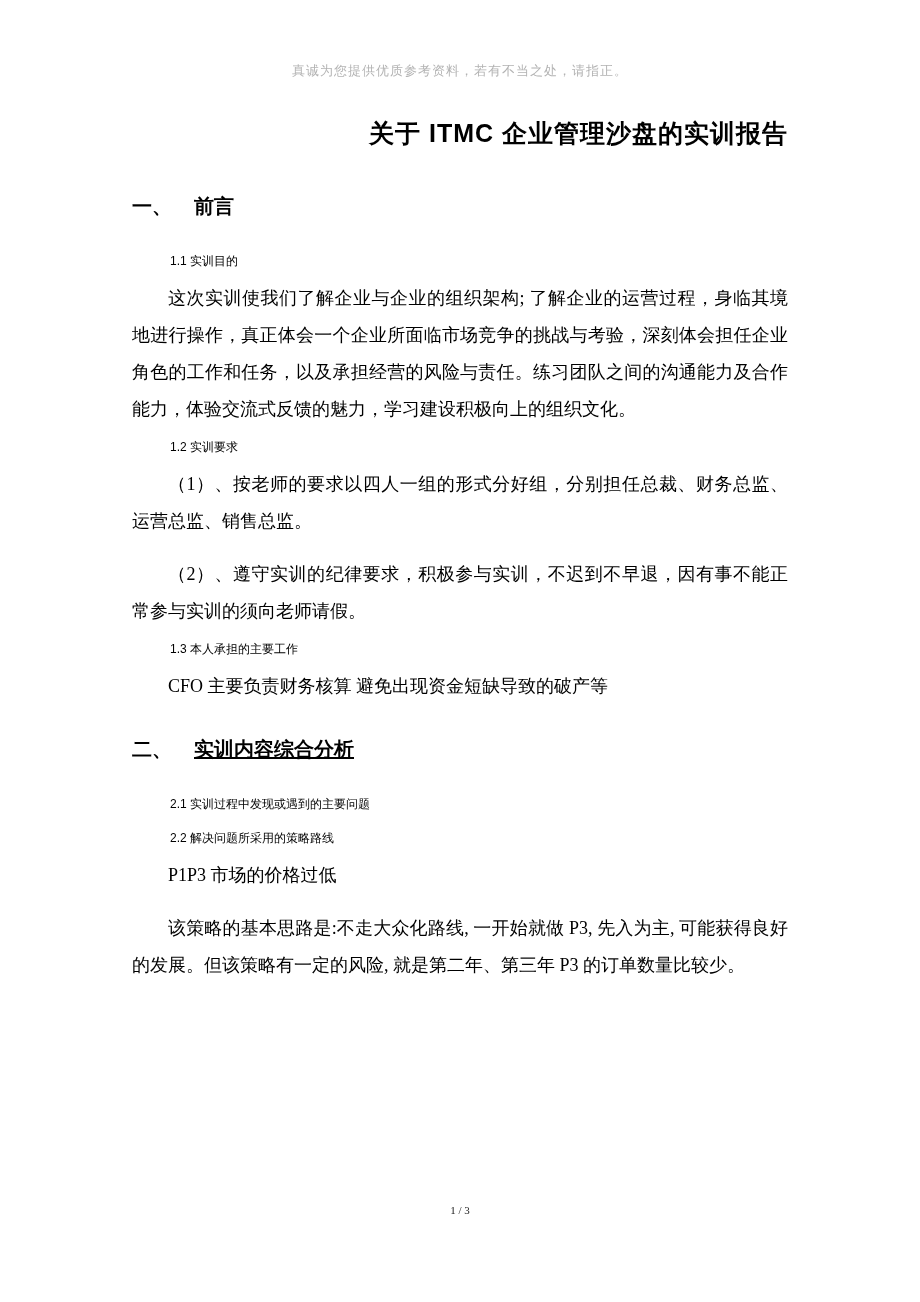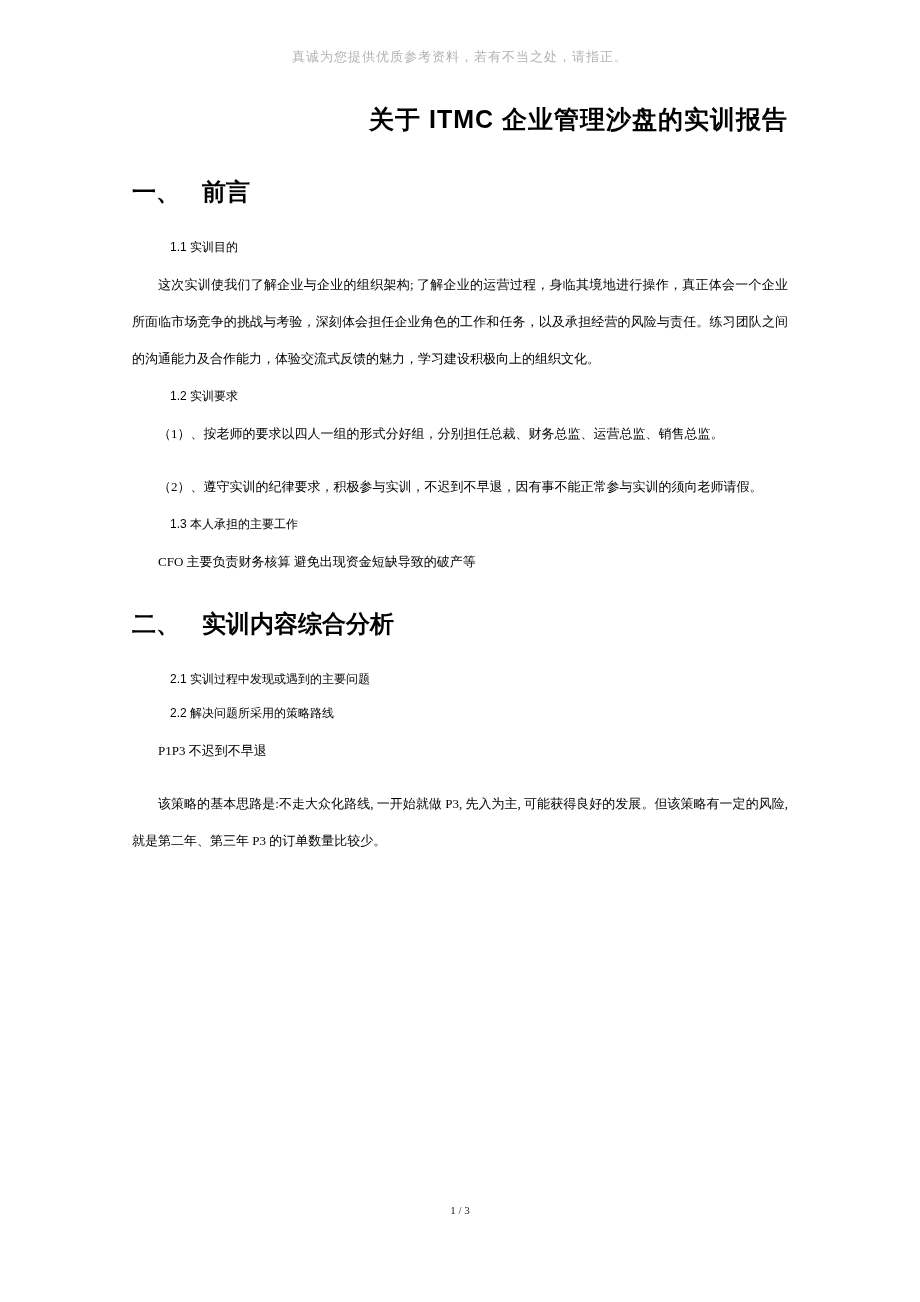--- a/index.html
+++ b/index.html
@@ -2,21 +2,21 @@
 <html><head>
 <meta charset="utf-8">
 <style>
   html, body { margin: 0; padding: 0; background: #ffffff; }
   .page {
     position: relative;
     width: 920px;
     height: 1302px;
     background: #ffffff;
     box-sizing: border-box;
-    padding: 48px 132px 0 132px;
+    padding: 62px 132px 0 132px;
     font-family: "Liberation Serif", "DejaVu Serif", serif;
     color: #1a1a1a;
     overflow: hidden;
   }
   .note {
     text-align: center;
     font-size: 13px;
     line-height: 18px;
     color: #b3b3b3;
     letter-spacing: 1px;
@@ -26,40 +26,40 @@
     text-align: right;
     font-family: "Liberation Sans", "DejaVu Sans", sans-serif;
     font-size: 25px;
     line-height: 42px;
     font-weight: bold;
     letter-spacing: 1px;
     color: #000000;
   }
   .h1 {
     font-family: "Liberation Sans", "DejaVu Sans", sans-serif;
-    font-size: 24px;
+    font-size: 20px;
     line-height: 28px;
     font-weight: bold;
     color: #000000;
     margin: 0 0 26px 0;
   }
   .h1 .h1-num { display: inline-block; margin-right: 22px; }
   .mt-38 { margin-top: 38px; }
-  .mt-30 { margin-top: 30px; }
+  .mt-30 { margin-top: 30px; text-decoration: underline; }
   .h2 {
     font-family: "Liberation Sans", "DejaVu Sans", sans-serif;
     font-size: 12px;
     line-height: 30px;
     font-weight: normal;
     color: #000000;
     text-indent: 38px;
     margin: 4px 0 0 0;
   }
   .body-p {
-    font-size: 13px;
+    font-size: 18px;
     line-height: 37px;
     text-align: justify;
     text-indent: 2em;
     margin: 4px 0 0 0;
     color: #000000;
   }
   .body-p.tight { margin-top: 16px; }
   .footer {
     position: absolute;
     top: 1198px;
@@ -95,18 +95,18 @@
   <div class="h2">1.3 本人承担的主要工作</div>
   <p class="body-p">CFO 主要负责财务核算 避免出现资金短缺导致的破产等</p>
 
   <div class="h1 mt-30">
     <span class="h1-num">二、</span><span>实训内容综合分析</span>
   </div>
 
   <div class="h2">2.1 实训过程中发现或遇到的主要问题</div>
 
   <div class="h2">2.2 解决问题所采用的策略路线</div>
-  <p class="body-p">P1P3 不迟到不早退</p>
+  <p class="body-p">P1P3 市场的价格过低</p>
   <p class="body-p tight">该策略的基本思路是:不走大众化路线, 一开始就做 P3, 先入为主, 可能获得良好的发展。但该策略有一定的风险, 就是第二年、第三年 P3 的订单数量比较少。</p>
 
   <div class="footer">1 / 3</div>
 
 </div>
 
 </body></html>

